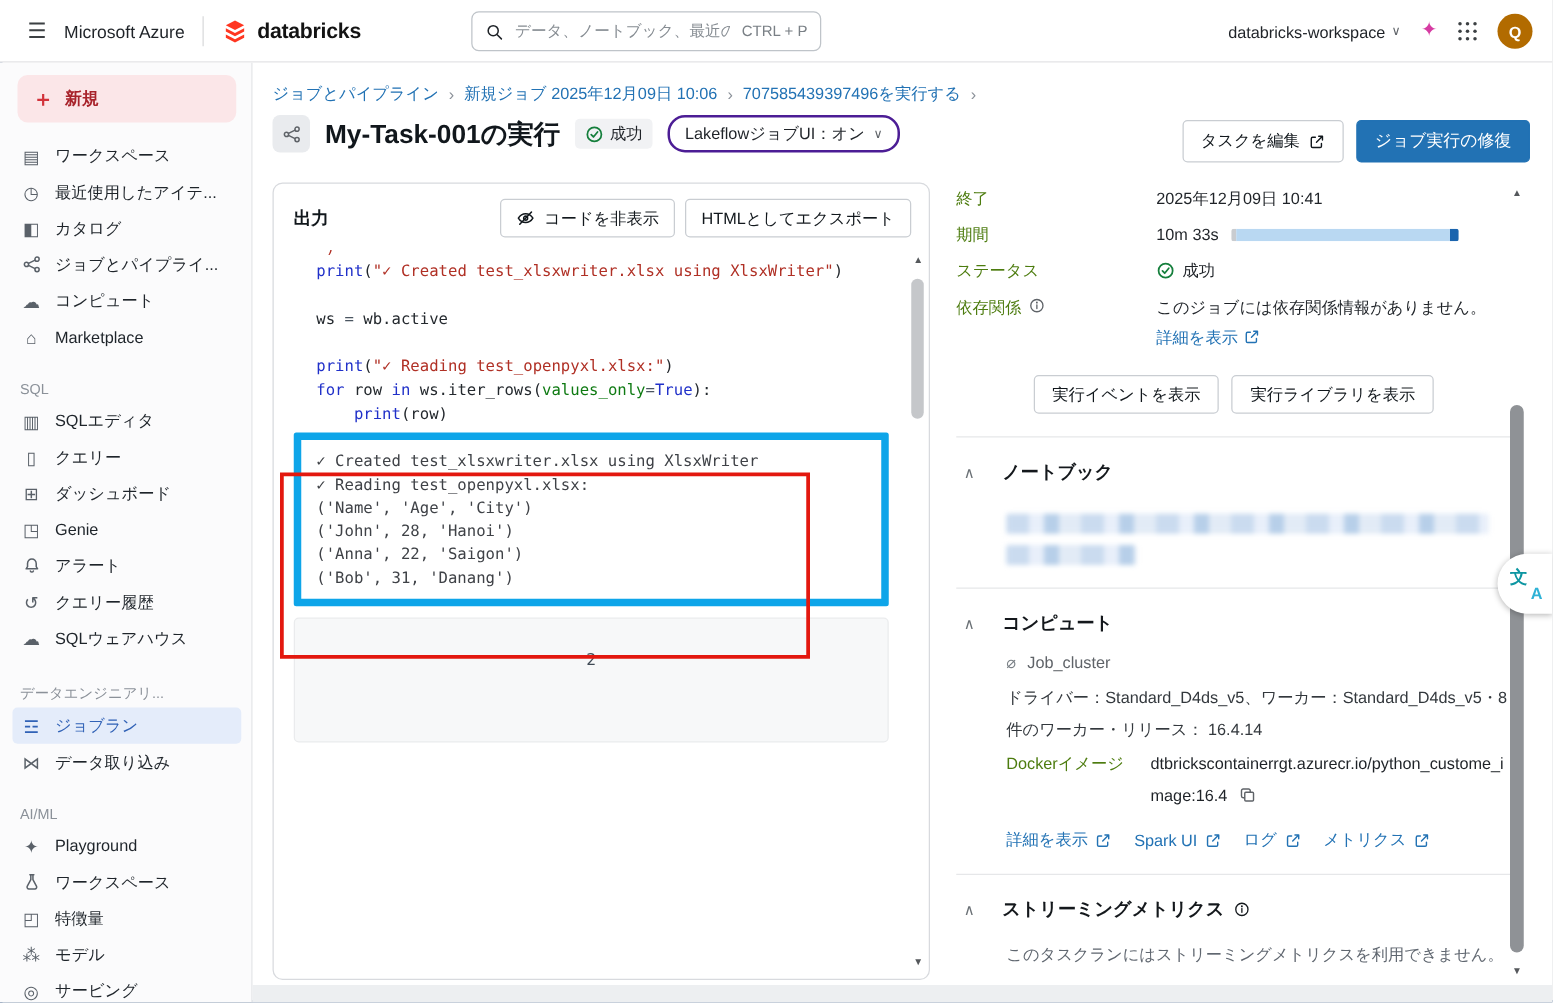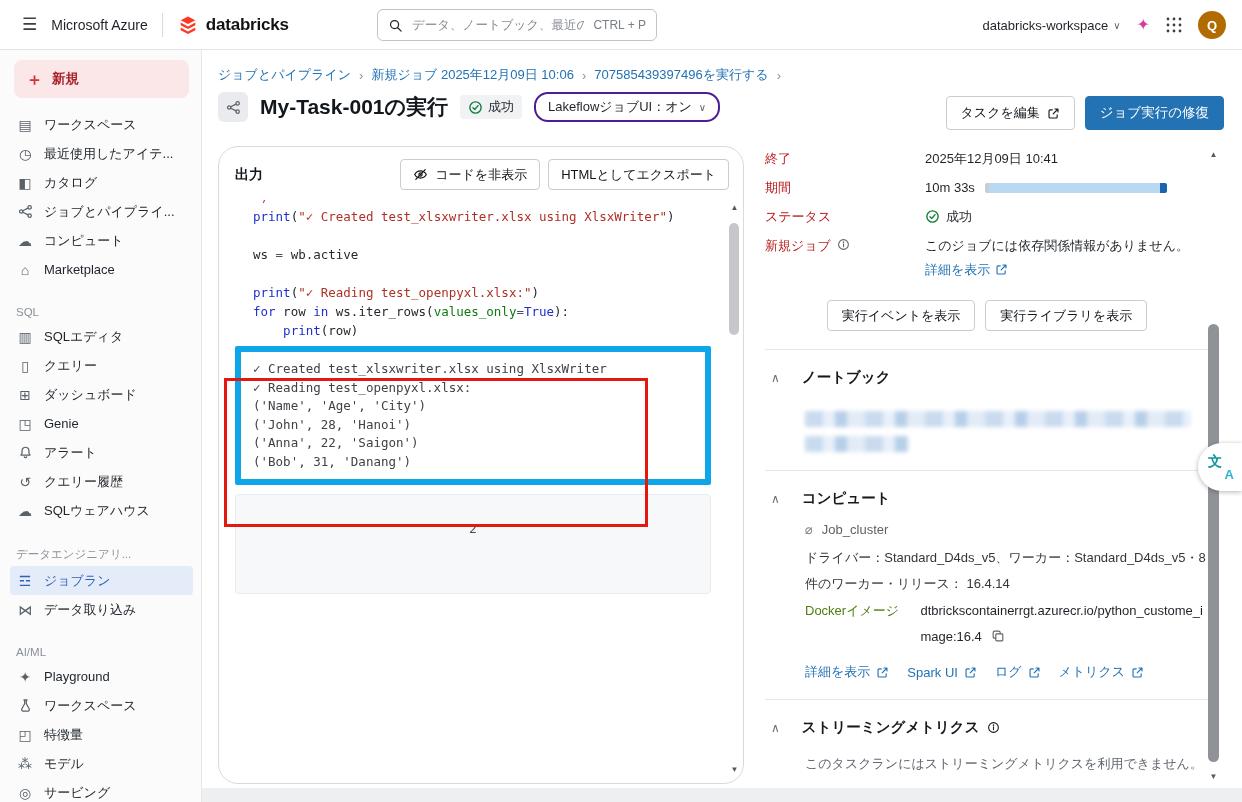--- a/index.html
+++ b/index.html
@@ -61,21 +61,21 @@
                padding:3px 8px;font-size:13px;color:#1f2328;}
   .lakeflow-pill{display:flex;align-items:center;gap:7px;border:2px solid #4c1d95;border-radius:14px;
                  padding:4px 12px;font-size:13px;color:#1f2328;cursor:pointer;background:#fff;}
   .header-actions{position:absolute;right:18px;top:46px;display:flex;gap:10px;z-index:2;}
   .btn{display:inline-flex;align-items:center;gap:7px;background:#fff;border:1px solid #c9cdd2;
        border-radius:4px;height:34px;padding:0 14px;font-size:13px;color:#11171c;cursor:pointer;
        font-family:inherit;white-space:nowrap;}
   .btn-primary{background:#2272b4;border-color:#2272b4;color:#fff;font-size:13.5px;}
   
   .output-card{position:absolute;left:16px;top:96px;width:526px;height:638px;background:#fff;
-               border:1px solid #d8dade;border-radius:20px;z-index:2;}
+               border:1px solid #d8dade;border-radius:8px;z-index:2;}
   .oc-head{display:flex;align-items:center;justify-content:space-between;padding:12px 14px 8px 16px;}
   .oc-title{font-size:14px;font-weight:bold;color:#11171c;}
   .oc-actions{display:flex;gap:8px;}
   .oc-actions .btn{height:31px;padding:0 12px;}
   .oc-body{position:relative;padding:0 34px 0 16px;}
   .code-block{margin-top:2px;padding-left:18px;font-family:"DejaVu Sans Mono","Liberation Mono",monospace;
               font-size:12.5px;line-height:19px;cursor:text;}
   .code-line{white-space:pre;}
   .code-line.partial{height:7px;overflow:hidden;}
   .code-line.partial .ln{display:inline-block;transform:translateY(-12px);}
@@ -91,21 +91,21 @@
              align-items:center;}
   .oc-scroll .arr{color:#55585c;font-size:8px;cursor:pointer;height:12px;}
   .oc-scroll .track{flex:1;width:100%;position:relative;}
   .oc-scroll .thumb{position:absolute;left:1px;top:8px;width:10px;height:112px;background:#c5c7ca;
                     border-radius:6px;cursor:grab;}
   .red-rect{position:absolute;left:22px;top:328px;width:424px;height:149px;border:3px solid #e3180f;
             z-index:6;pointer-events:none;}
   
   .details-panel{position:absolute;left:563px;top:98px;width:444px;z-index:2;font-size:13px;}
   .drow{display:flex;margin-bottom:8px;line-height:21px;}
-  .dlabel{width:160px;color:#b91c1c;display:flex;align-items:flex-start;gap:6px;}
+  .dlabel{width:160px;color:#4d7c0f;display:flex;align-items:flex-start;gap:6px;}
   .dlabel .icn{margin-top:3px;color:#5f6368;}
   .dvalue{flex:1;color:#1f2328;}
   .durline{display:flex;align-items:center;gap:10px;}
   .durbar{display:inline-flex;height:10px;border-radius:2px;overflow:hidden;}
   .durbar .sa{width:4px;background:#c9ccd0;}
   .durbar .sb{width:171px;background:#b9d8f2;}
   .durbar .sc{width:7px;background:#1a64ae;}
   .statusline{display:flex;align-items:center;gap:6px;}
   .deps-link{display:inline-flex;align-items:center;gap:5px;color:#2272b4;text-decoration:none;
              margin-top:3px;cursor:pointer;}
@@ -443,21 +443,21 @@
                   <circle cx="8" cy="8" r="6"></circle>
                   <path d="M5.3 8.3l1.9 1.9 3.5-4.2"></path>
                 </svg>
               </span>
             <span>成功</span>
           </span>
         </span>
       </div>
       <div class="drow">
         <span class="dlabel">
-          <span>新規ジョブ</span>
+          <span>依存関係</span>
           <span class="icn">
               <svg width="13" height="13" viewBox="0 0 16 16" fill="none" stroke="currentColor" stroke-width="1.3">
                 <circle cx="8" cy="8" r="6"></circle>
                 <path d="M8 7.2v3.6" stroke-linecap="round"></path>
                 <path d="M8 4.9v.2" stroke-linecap="round" stroke-width="1.8"></path>
               </svg>
             </span>
         </span>
         <span class="dvalue">
           <span>このジョブには依存関係情報がありません。</span><br>

